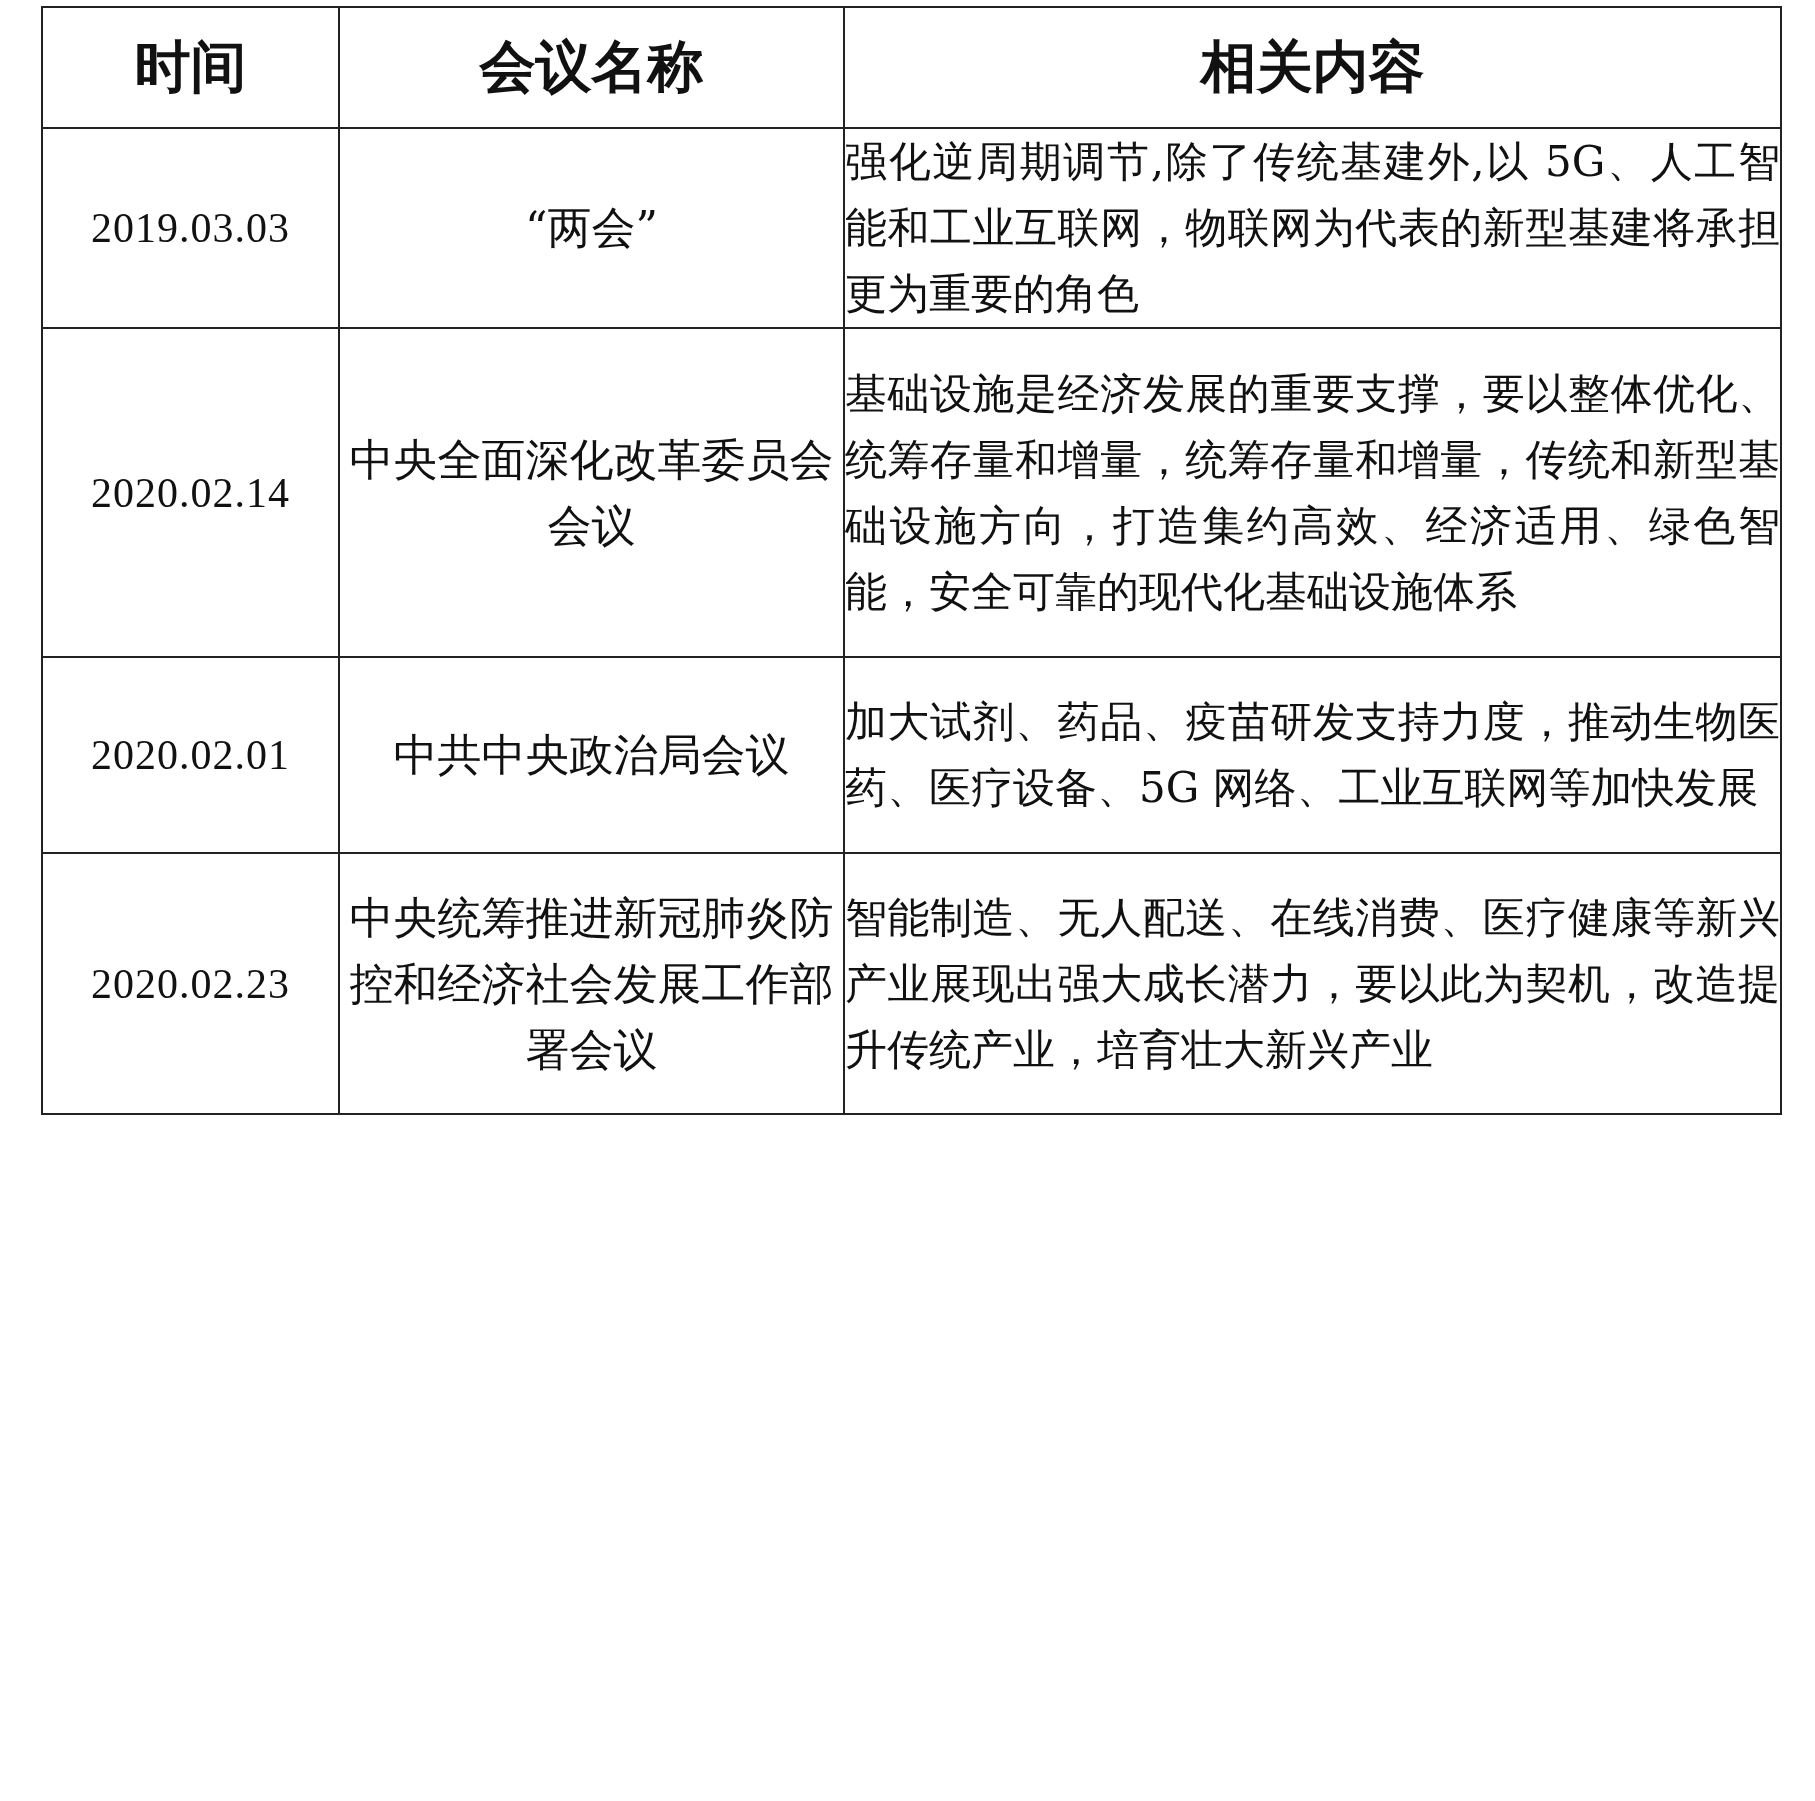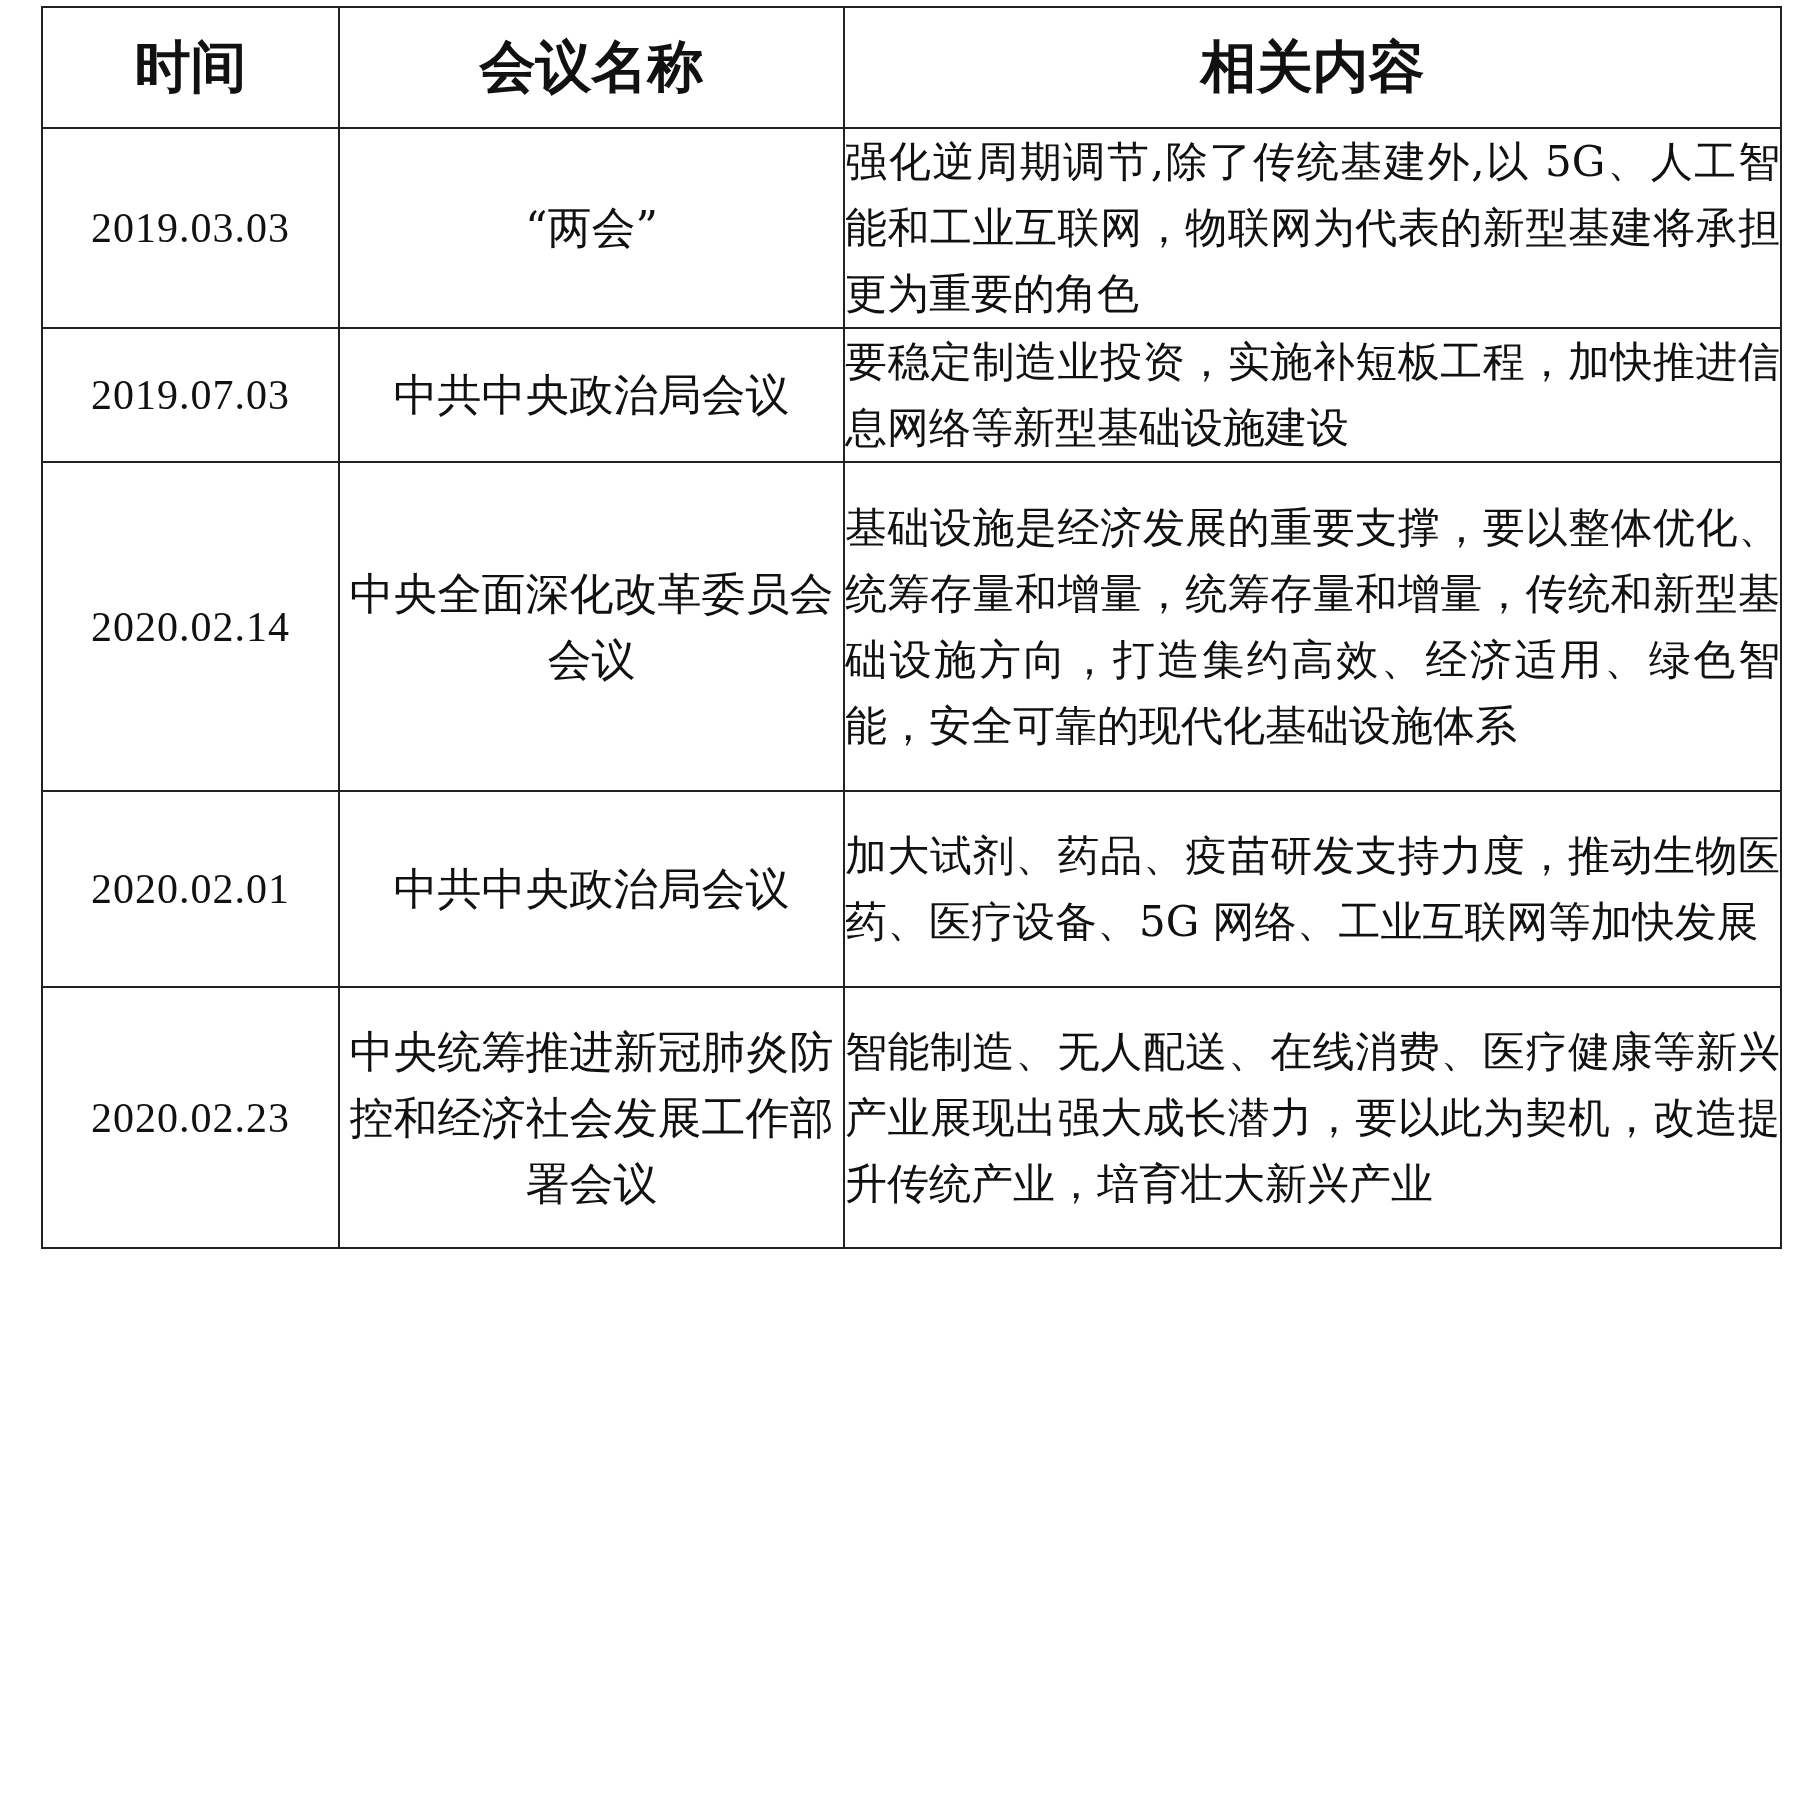--- a/index.html
+++ b/index.html
@@ -46,25 +46,20 @@
       <th>会议名称</th>
       <th>相关内容</th>
     </tr>
   </thead>
   <tbody>
     <tr class="r2">
       <td class="date">2019.03.03</td>
       <td class="name">“两会”</td>
       <td class="content">强化逆周期调节,除了传统基建外,以 5G、人工智能和工业互联网，物联网为代表的新型基建将承担更为重要的角色</td>
     </tr>
-    <tr class="r3">
-      <td class="date">2019.07.03</td>
-      <td class="name">中共中央政治局会议</td>
-      <td class="content">要稳定制造业投资，实施补短板工程，加快推进信息网络等新型基础设施建设</td>
-    </tr>
     <tr class="r5">
       <td class="date">2020.02.14</td>
       <td class="name">中央全面深化改革委员会会议</td>
       <td class="content">基础设施是经济发展的重要支撑，要以整体优化、统筹存量和增量，统筹存量和增量，传统和新型基础设施方向，打造集约高效、经济适用、绿色智能，安全可靠的现代化基础设施体系</td>
     </tr>
     <tr class="r6">
       <td class="date">2020.02.01</td>
       <td class="name">中共中央政治局会议</td>
       <td class="content">加大试剂、药品、疫苗研发支持力度，推动生物医药、医疗设备、5G 网络、工业互联网等加快发展</td>
     </tr>

